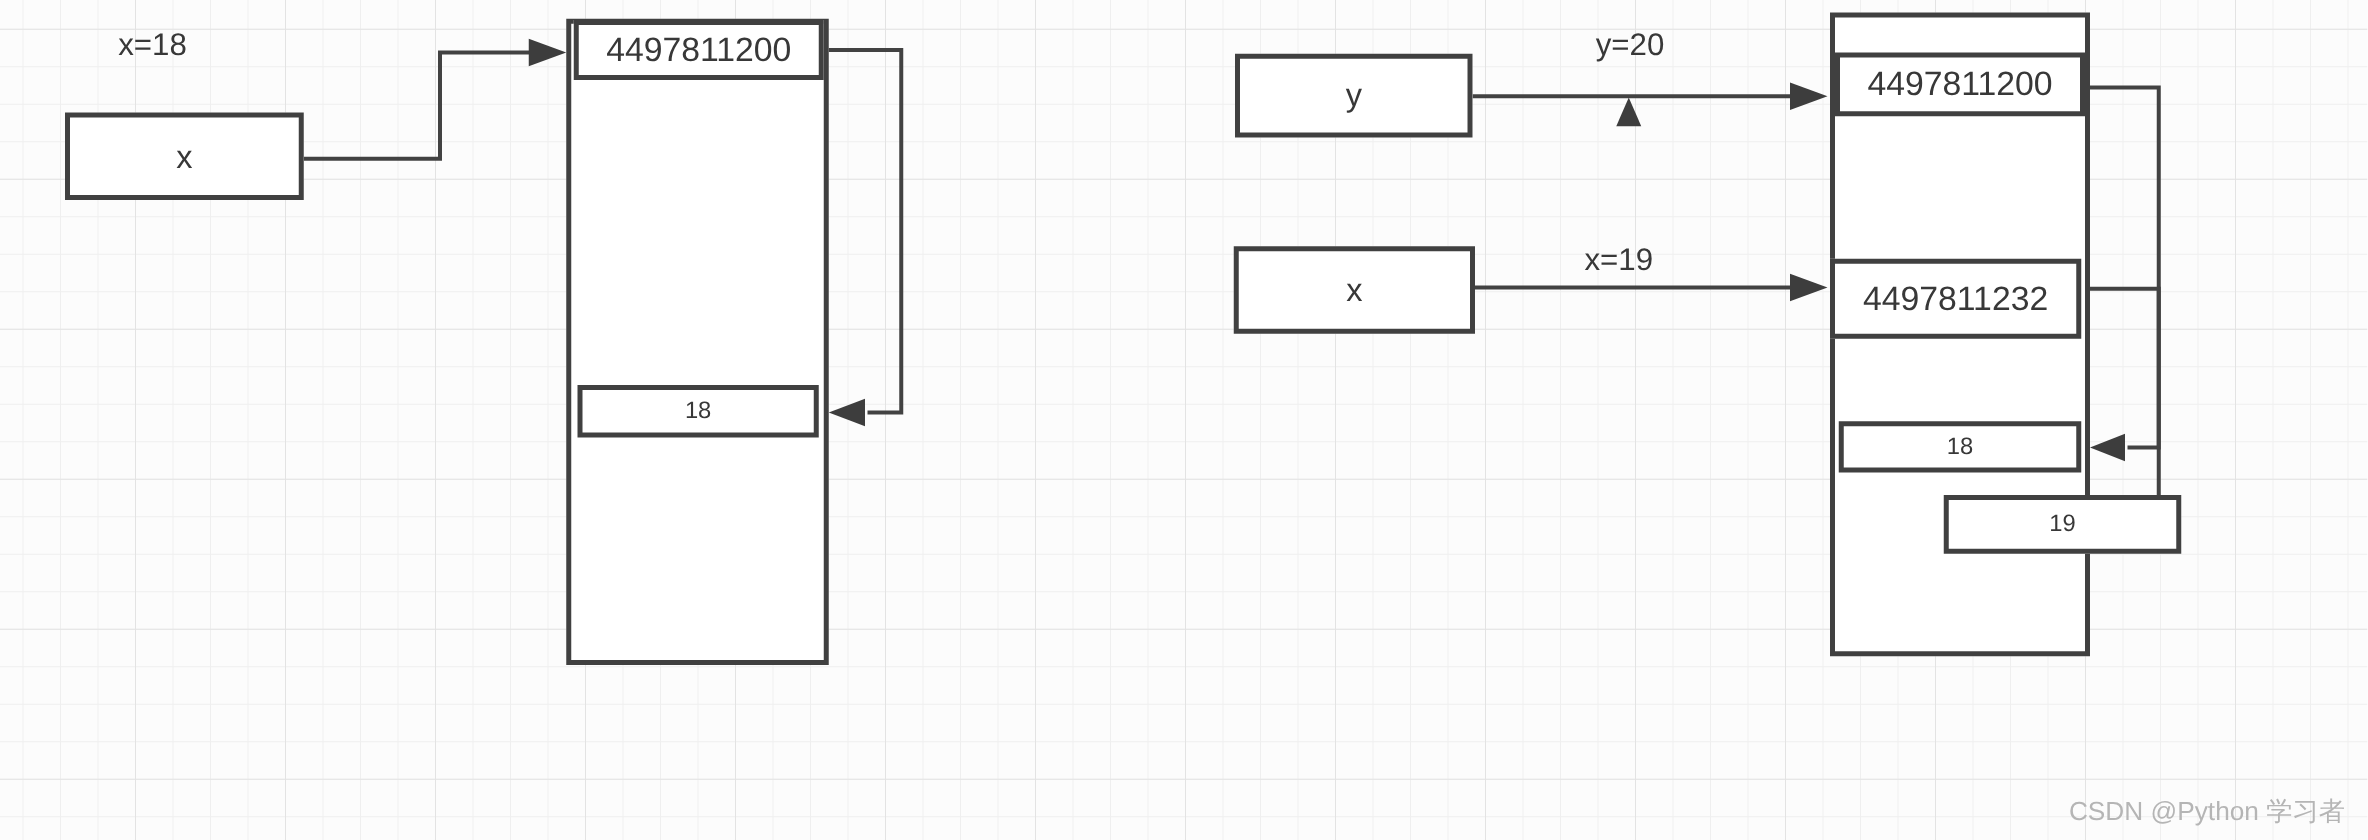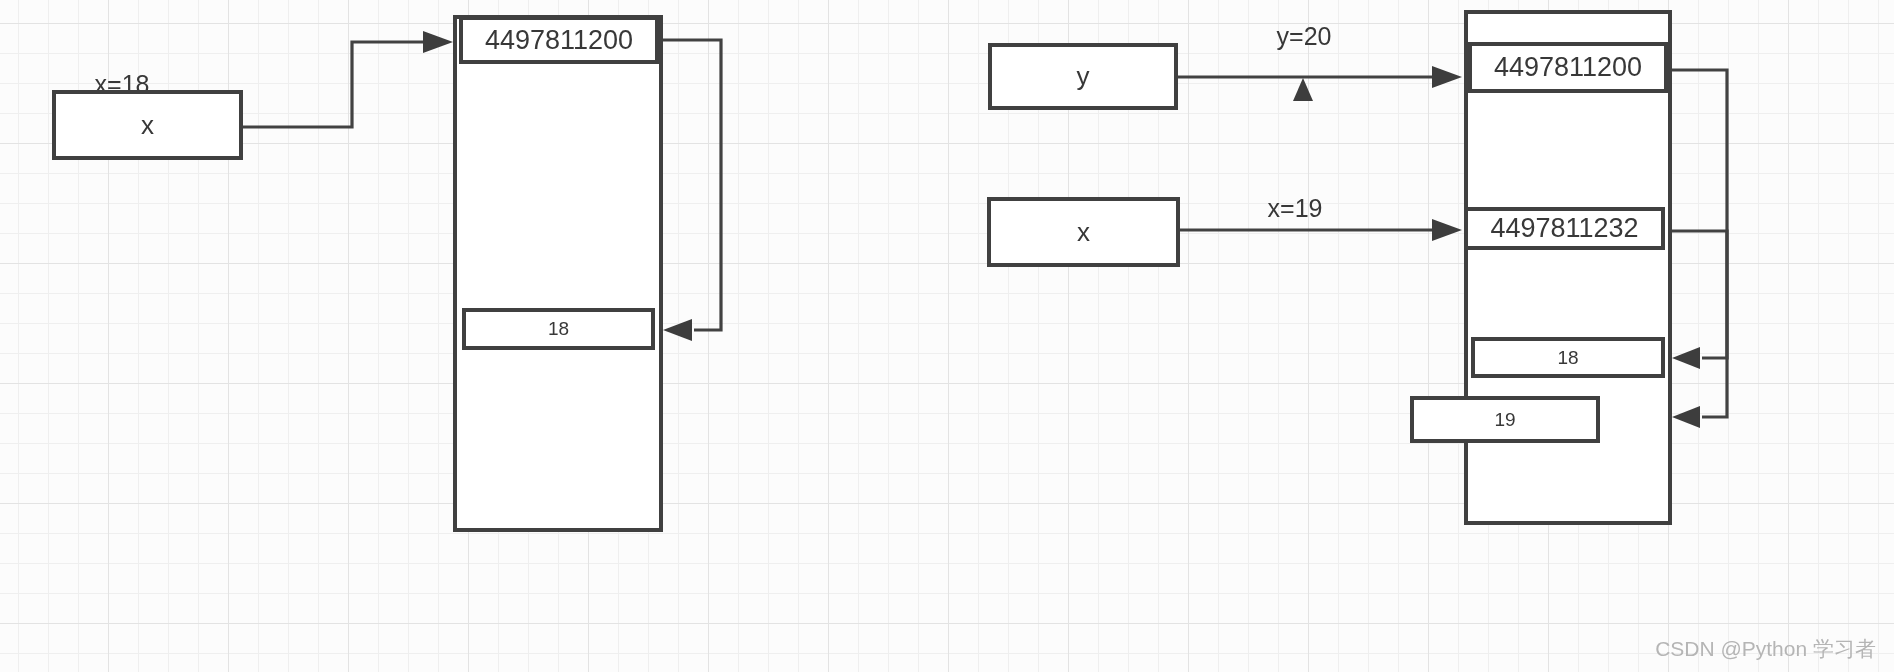--- a/index.html
+++ b/index.html
@@ -83,21 +83,21 @@
       <polygon points="453,42 423,31 423,53"></polygon>
       <polygon points="663,330 692,319 692,341"></polygon>
       <polygon points="1462,77 1432,66 1432,88"></polygon>
       <polygon points="1462,230 1432,219 1432,241"></polygon>
       <polygon points="1672,358 1700,347 1700,369"></polygon>
       <polygon points="1672,417 1700,406 1700,428"></polygon>
       <polygon points="1303,78 1313,101 1293,101"></polygon>
     </g>
   </svg>
 
-  <div class="assign-label" style="left:60px; top:22px; width:124px;margin-top:48px;">x=18</div>
+  <div class="assign-label" style="left:60px; top:22px; width:124px;">x=18</div>
 
   <div class="box var-box" style="left:52px; top:90px; width:191px; height:70px;">
     <span>x</span>
   </div>
 
   <div class="box outer-box" style="left:453px; top:15px; width:210px; height:517px;"></div>
 
   <div class="box addr-box" style="left:459px; top:16px; width:200px; height:48px;">
     <span>4497811200</span>
   </div>
@@ -117,27 +117,27 @@
   <div class="box var-box" style="left:987px; top:197px; width:193px; height:70px;">
     <span>x</span>
   </div>
 
   <div class="box outer-box" style="left:1464px; top:10px; width:208px; height:515px;"></div>
 
   <div class="box addr-box" style="left:1468px; top:42px; width:200px; height:51px;">
     <span>4497811200</span>
   </div>
 
-  <div class="box addr-box" style="left:1464px; top:207px; width:201px; height:43px;">
+  <div class="box addr-box" style="left:1464px; top:207px; width:201px; height:64px;">
     <span>4497811232</span>
   </div>
 
   <div class="box val-box" style="left:1471px; top:337px; width:194px; height:41px;">
     <span>18</span>
   </div>
 
-  <div class="box val-box" style="left:1410px; top:396px; width:190px; height:47px;">
+  <div class="box val-box" style="left:1555px; top:396px; width:190px; height:47px;">
     <span>19</span>
   </div>
 
   <div class="watermark" style="right:18px; top:635px;">CSDN @Python 学习者</div>
 
 </div>
 
 </body></html>

